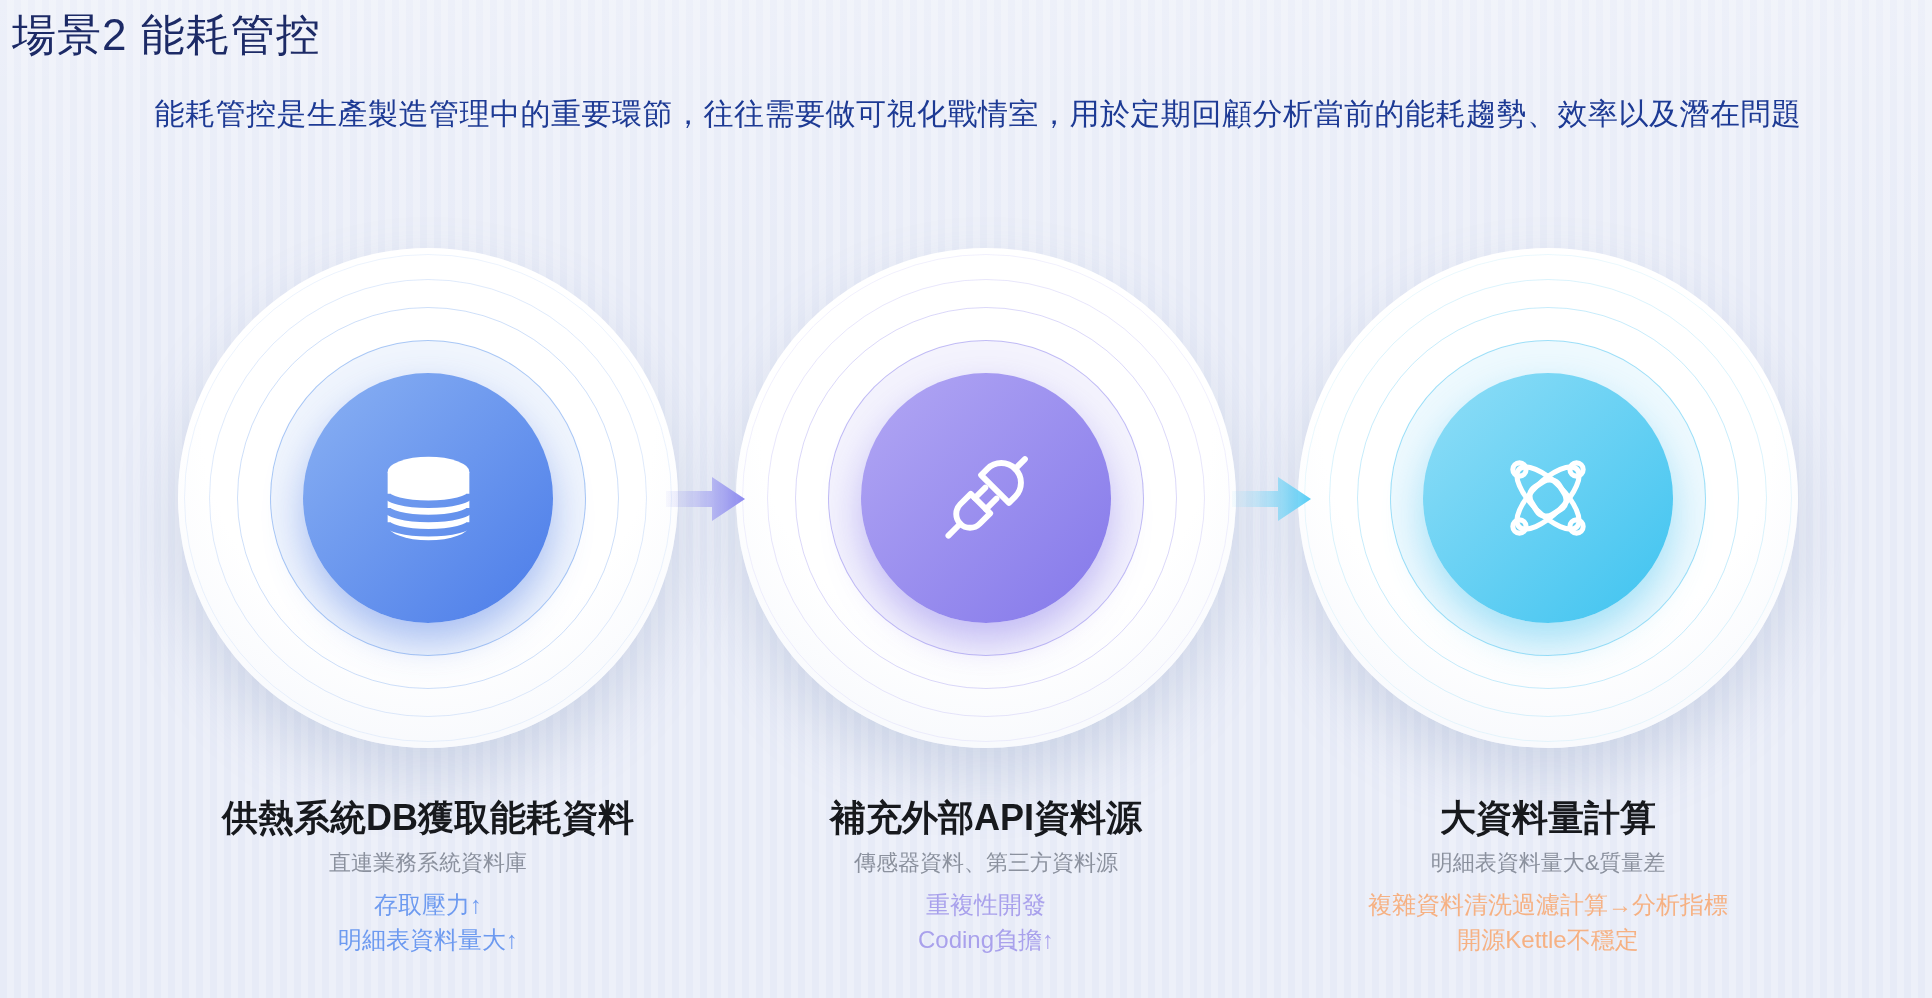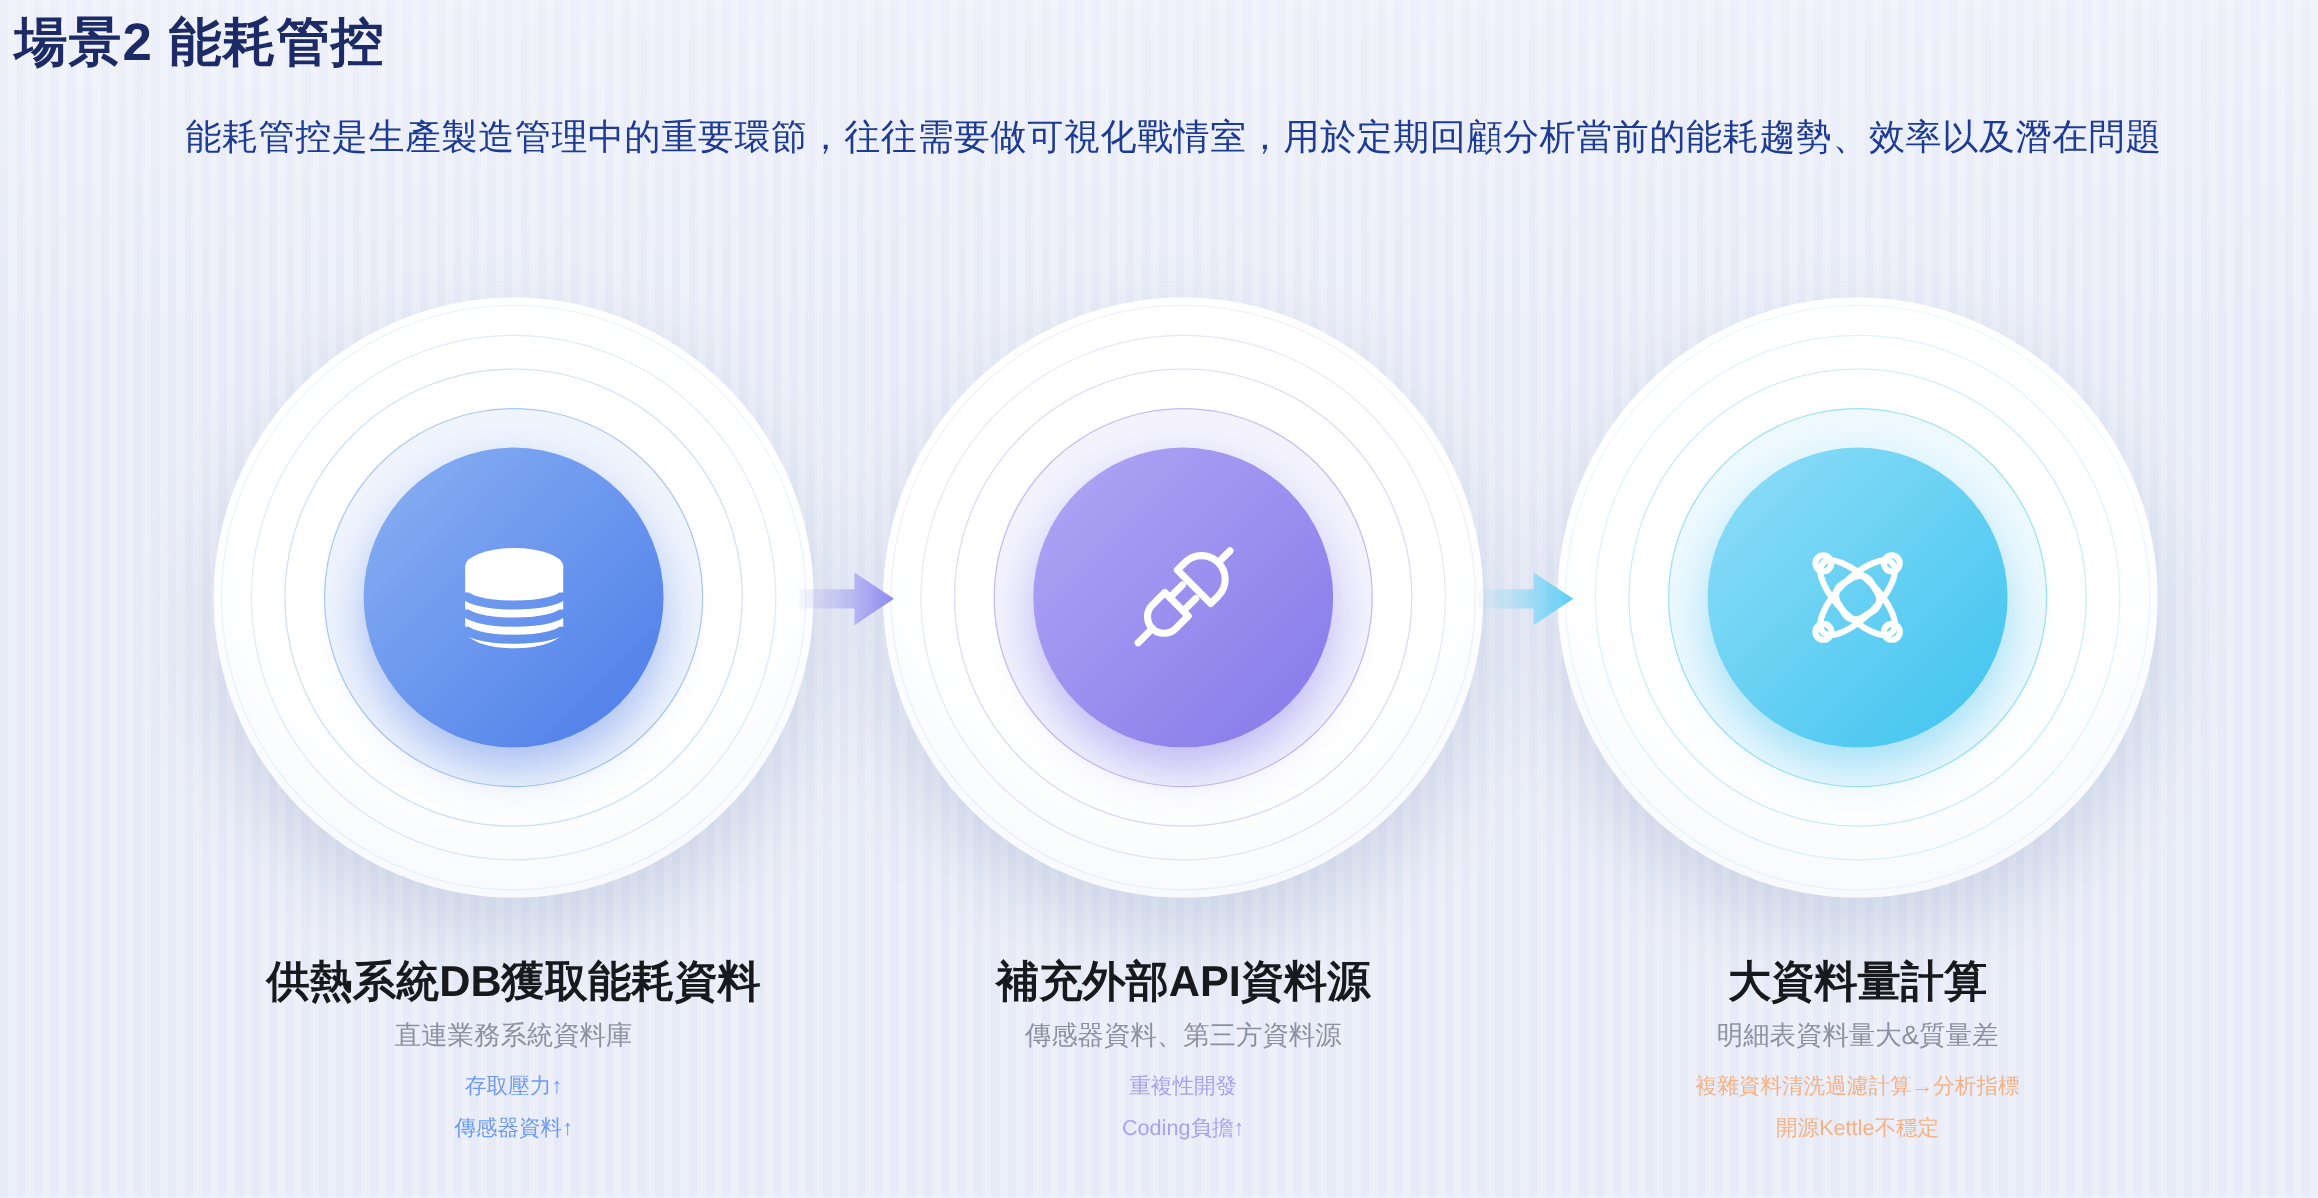--- a/index.html
+++ b/index.html
@@ -8,21 +8,21 @@
     width:1932px;height:998px;
     overflow:hidden;
     font-family:"Liberation Sans",sans-serif;
     background-color:#e8ecf7;
     background-image:
       linear-gradient(180deg, rgba(255,255,255,.25) 0%, rgba(255,255,255,0) 30%),
       repeating-linear-gradient(90deg, #e7ebf7 0px, #e7ebf7 7px, #edf0f9 7px, #edf0f9 14px);
   }
   .page-title{
     position:absolute;left:12px;top:6px;
-    font-size:44px;font-weight:700;color:#1c2a66;
+    font-size:44px;font-weight:400;color:#1c2a66;
     letter-spacing:1px;white-space:nowrap;text-align:right;
   }
   .page-subtitle{
     position:absolute;left:12px;top:94px;width:100%;
     text-align:center;font-size:30px;font-weight:500;color:#1d3a94;
     letter-spacing:.5px;white-space:nowrap;
   }
   
   .ring-stack{position:absolute;width:500px;height:500px;top:248px;}
   .ring-stack>div{position:absolute;border-radius:50%;left:50%;top:50%;transform:translate(-50%,-50%);}
@@ -70,21 +70,21 @@
   .arrow--1{left:666px;}
   .arrow--2{left:1232px;}
 
   
   .step-text{position:absolute;top:800px;width:600px;text-align:center;}
   .cap-1{left:128px;}  
   .cap-2{left:686px;}  
   .cap-3{left:1248px;} 
   .step-title{font-size:36px;font-weight:700;color:#17191d;line-height:36px;margin:0 0 9px 0;}
   .step-sub{font-size:22px;color:#8b919e;line-height:30px;margin:12px;}
-  .step-note{font-size:18px;line-height:30px;margin:5px;}
+  .step-note{font-size:24px;line-height:30px;margin:5px;}
   .note--1{color:#6d9af0;}
   .note--2{color:#a9a1ec;}
   .note--3{color:#f6b183;}
 </style>
 </head>
 <body>
 
 <div class="stage">
 
   <div class="page-title">場景2 能耗管控</div>
@@ -172,21 +172,21 @@
         <stop offset="1" stop-color="#55ccf5"></stop>
       </linearGradient>
     </defs>
     <path d="M0 15 H46 V1 L79 23 L46 45 V31 H0 Z" fill="url(#ag2)"></path>
   </svg>
 
   <div class="step-text cap-1">
     <div class="step-title">供熱系統DB獲取能耗資料</div>
     <p class="step-sub">直連業務系統資料庫</p>
     <p class="step-note note--1">存取壓力↑</p>
-    <p class="step-note note--1">傳感器資料↑</p>
+    <p class="step-note note--1">明細表資料量大↑</p>
   </div>
 
   <div class="step-text cap-3">
     <div class="step-title">大資料量計算</div>
     <p class="step-sub">明細表資料量大&amp;質量差</p>
     <p class="step-note note--3">複雜資料清洗過濾計算→分析指標</p>
     <p class="step-note note--3">開源Kettle不穩定</p>
   </div>
 
   <div class="step-text cap-2">

